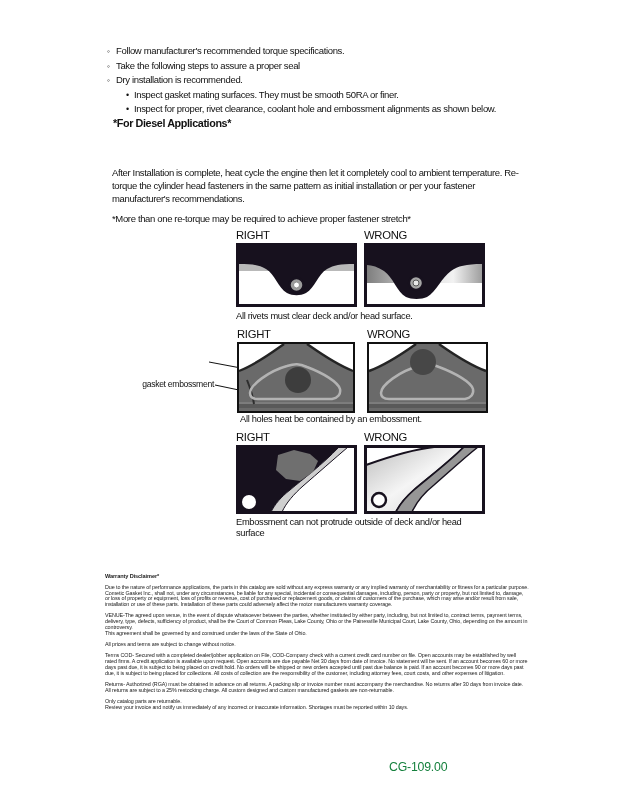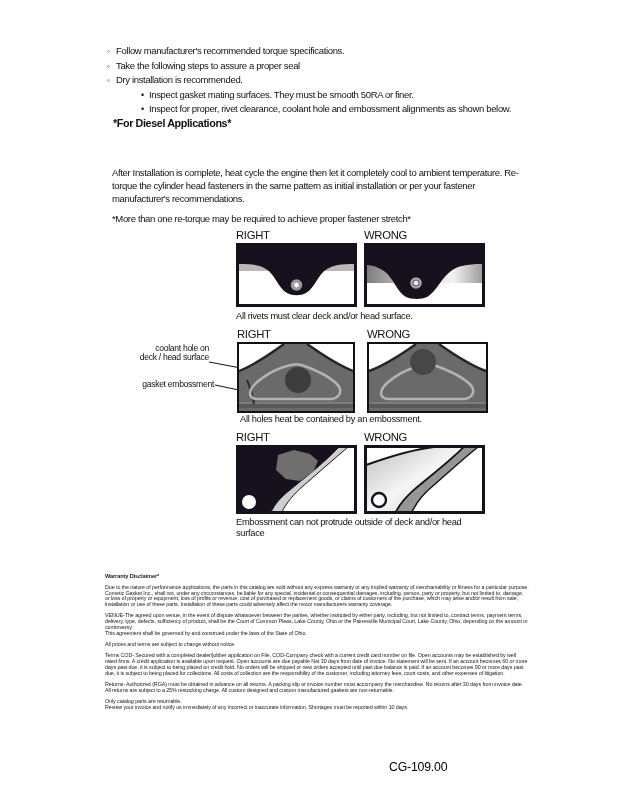--- a/index.html
+++ b/index.html
@@ -7,33 +7,33 @@
     position:relative;width:618px;height:800px;background:#ffffff;overflow:hidden;
     font-family:"Liberation Sans","DejaVu Sans",sans-serif;color:#111;
   }
   .abs{position:absolute;}
   .title{
     left:113px;top:26px;font-size:12.5px;font-weight:bold;letter-spacing:-0.5px;
     border-bottom:2px solid #0d0d0d;padding-bottom:2px;white-space:nowrap;
   }
   .tips{left:107px;top:44px;font-size:9.5px;letter-spacing:-0.35px;line-height:13.5px;white-space:nowrap;}
   .tip .b{display:inline-block;width:9px;font-size:8.5px;}
-  .tip.sub{margin-left:34px;}
+  .tip.sub{margin-left:19px;}
   .tip.sub .b{width:8px;font-size:9px;}
   .h2{left:113px;top:117px;font-size:10.8px;font-weight:bold;letter-spacing:-0.4px;white-space:nowrap;}
   .para{left:112px;width:408px;font-size:9.5px;letter-spacing:-0.35px;line-height:13px;}
   .p1{top:133px;} .p2{top:166px;} .p3{top:192px;white-space:nowrap;margin-top:20px;}
   .dlabel{font-size:11.3px;letter-spacing:-0.3px;text-align:left;width:121px;}
   .dlabel.n{width:118px;}
   .caption{font-size:9.3px;letter-spacing:-0.3px;line-height:11px;}
   .callout{font-size:8.6px;letter-spacing:-0.3px;line-height:9.4px;text-align:right;}
   .warranty{left:105px;top:574px;width:424px;font-size:5.4px;line-height:5.8px;letter-spacing:-0.1px;color:#1c1c1c;}
   .warranty .wh{font-weight:bold;font-size:5.6px;margin-bottom:5px;}
   .warranty p{margin:0 0 5.5px 0;}
-  .footer-code{left:389px;top:760px;font-size:12.3px;letter-spacing:-0.2px;color:#000000;white-space:nowrap;}
+  .footer-code{left:389px;top:760px;font-size:12.3px;letter-spacing:-0.2px;color:#15803d;white-space:nowrap;}
   svg{display:block;}
 </style>
 </head>
 <body>
 
 <div class="page">
 
 
   <div class="abs tips">
     <div class="tip"><span class="b">◦</span><span>Follow manufacturer's recommended torque specifications.</span></div>
@@ -74,24 +74,20 @@
     <circle cx="52" cy="40" r="7" fill="#a6a6a6" stroke="#17111e" stroke-width="2.4"></circle>
     <circle cx="52" cy="40" r="3" fill="#e8e8e8" stroke="#555555" stroke-width="1"></circle>
     <rect x="1.5" y="1.5" width="118" height="61" fill="none" stroke="#17111e" stroke-width="3"></rect>
   </svg>
 
   <div class="abs caption" style="left:236px;top:311px;">All rivets must clear deck and/or head surface.</div>
 
   <div class="abs dlabel n" style="left:237px;top:328px;">RIGHT</div>
   <div class="abs dlabel" style="left:367px;top:328px;">WRONG</div>
 
-  <div class="abs callout" style="left:100px;top:344px;width:109px;">
-    <div>coolant hole on</div>
-    <div>deck / head surface</div>
-  </div>
   <div class="abs callout" style="left:100px;top:380px;width:114px;">gasket embossment</div>
 
   <svg class="abs" style="left:205px;top:355px;" width="100" height="45" viewBox="0 0 100 45">
     <line x1="4" y1="7" x2="89" y2="23" stroke="#111" stroke-width="1"></line>
     <line x1="10" y1="30" x2="53" y2="39" stroke="#111" stroke-width="1"></line>
   </svg>
 
   <svg class="abs" style="left:237px;top:342px;" width="118" height="71" viewBox="0 0 118 71">
     <rect x="0" y="0" width="118" height="71" fill="#6a6a6a"></rect>
     <path d="M2,2 H47 C37,9 20,22 2,29 Z" fill="#ffffff"></path>

